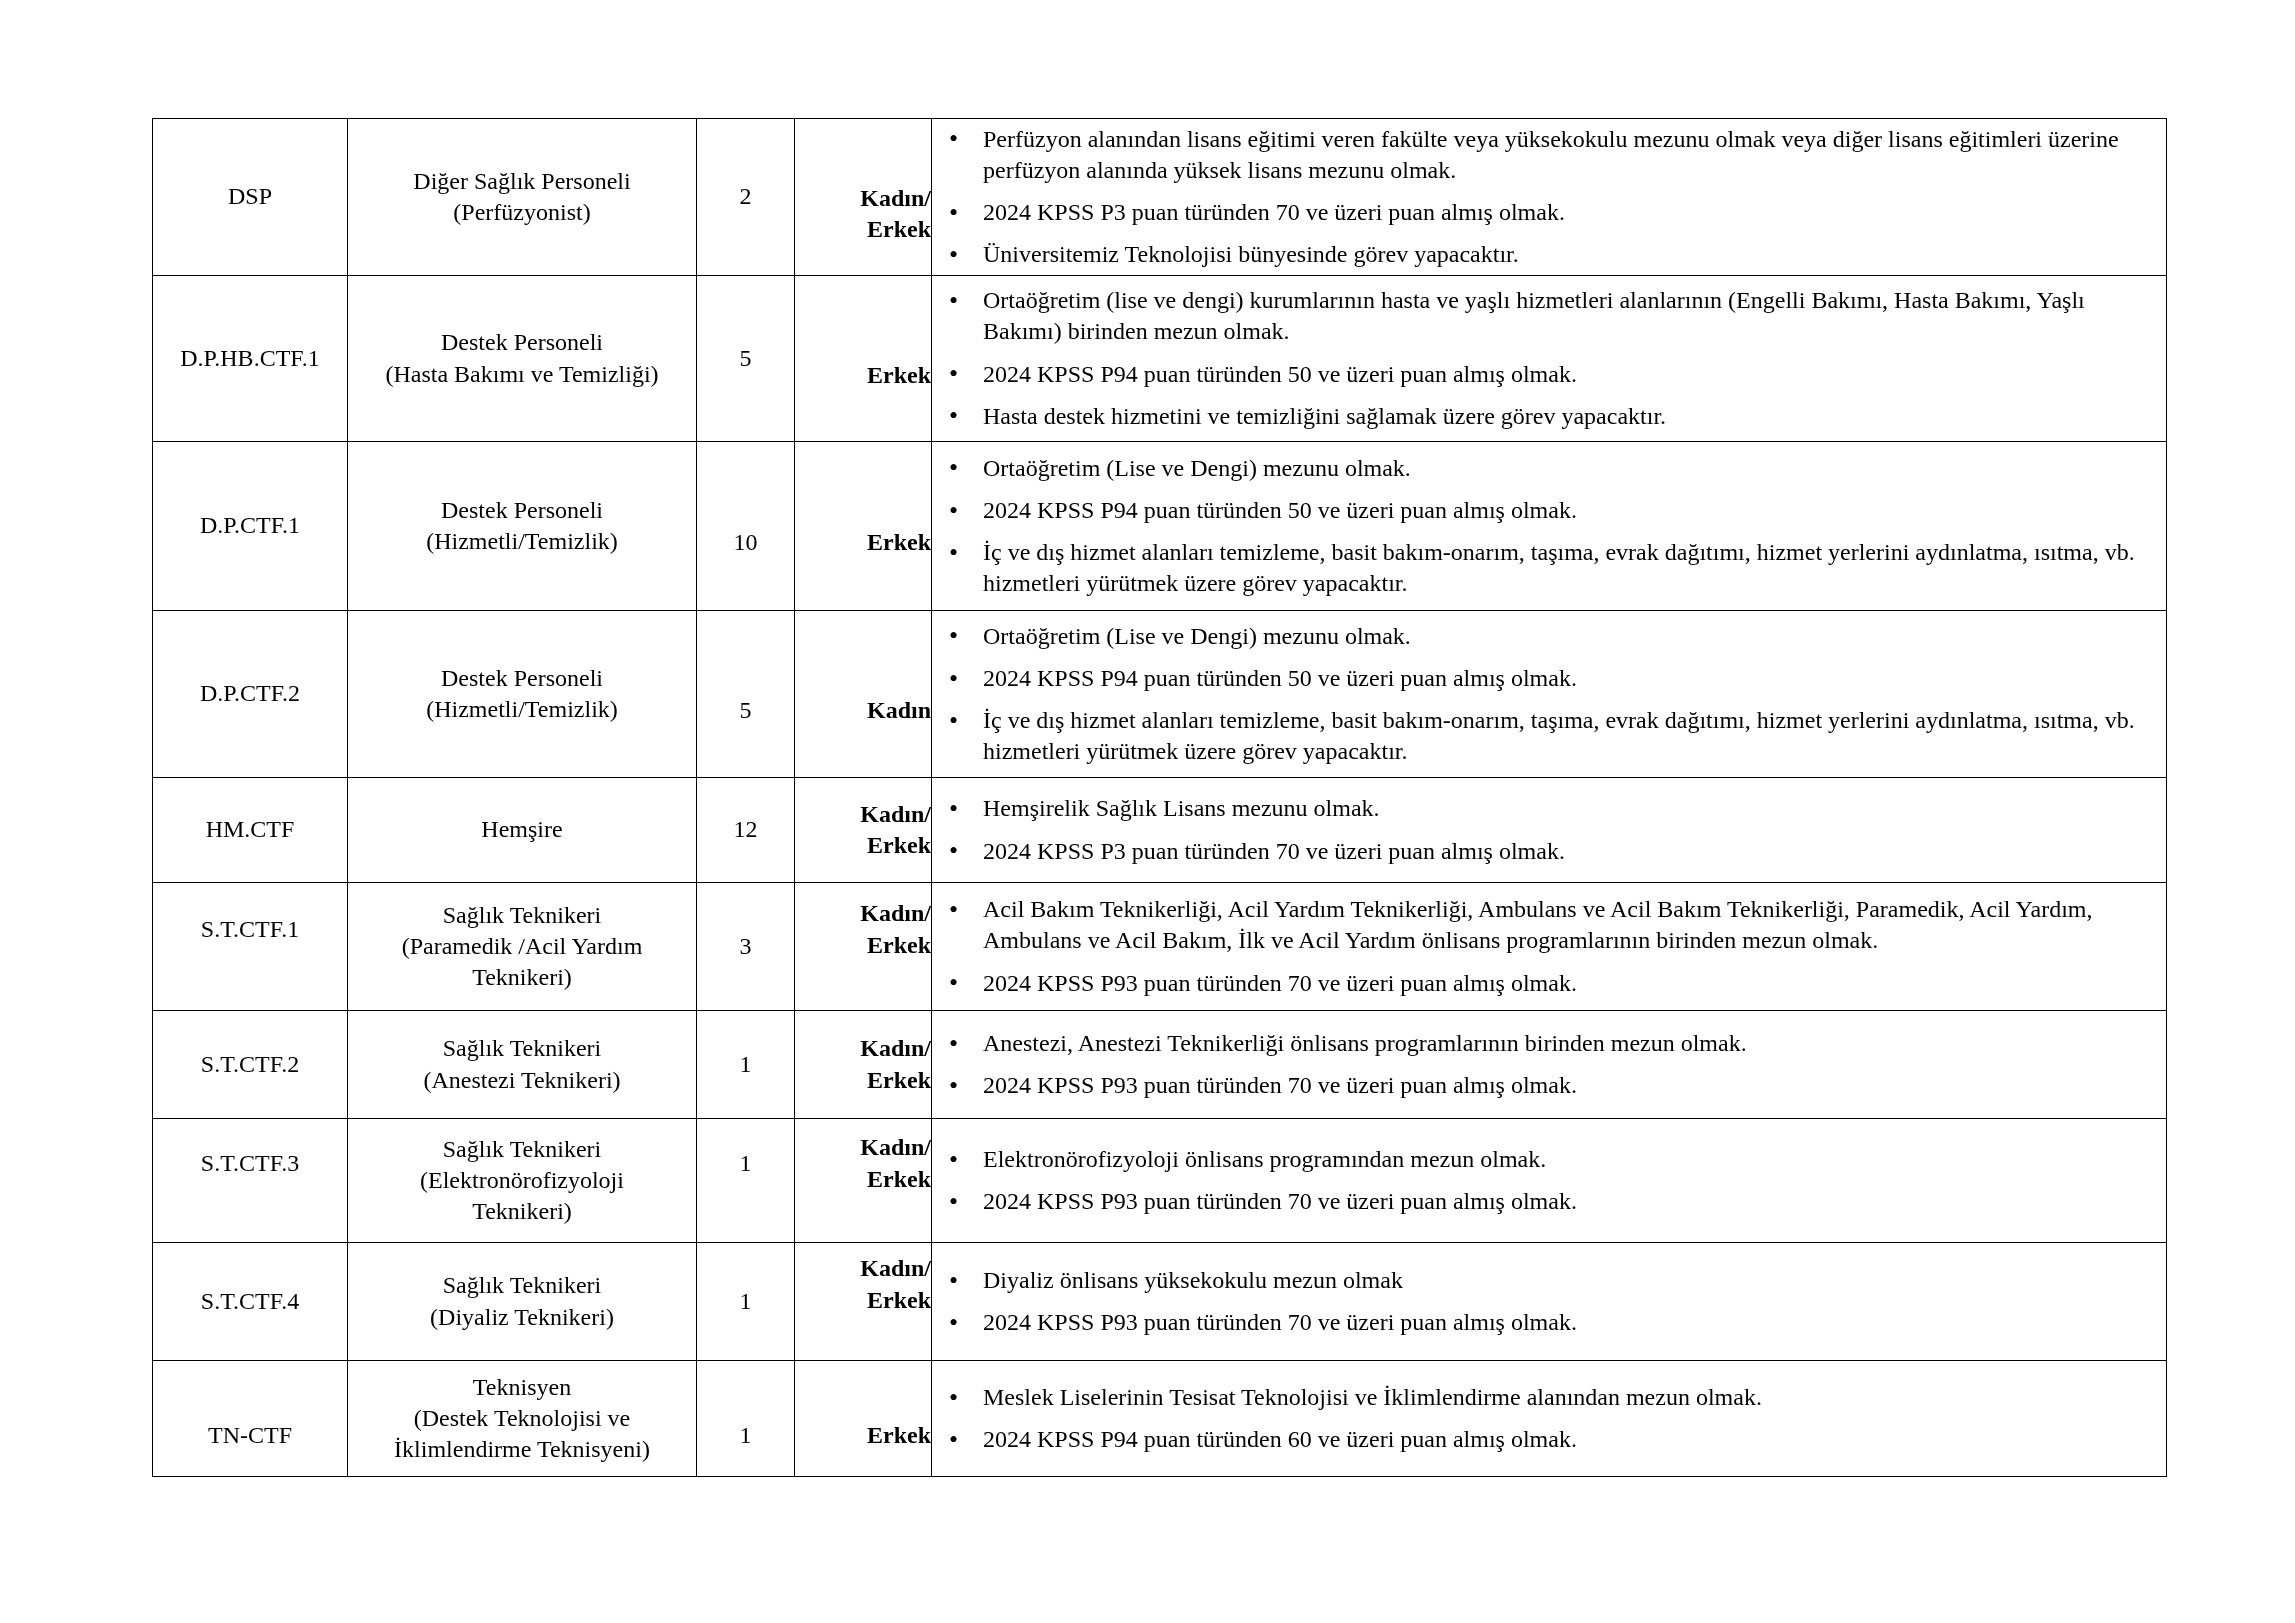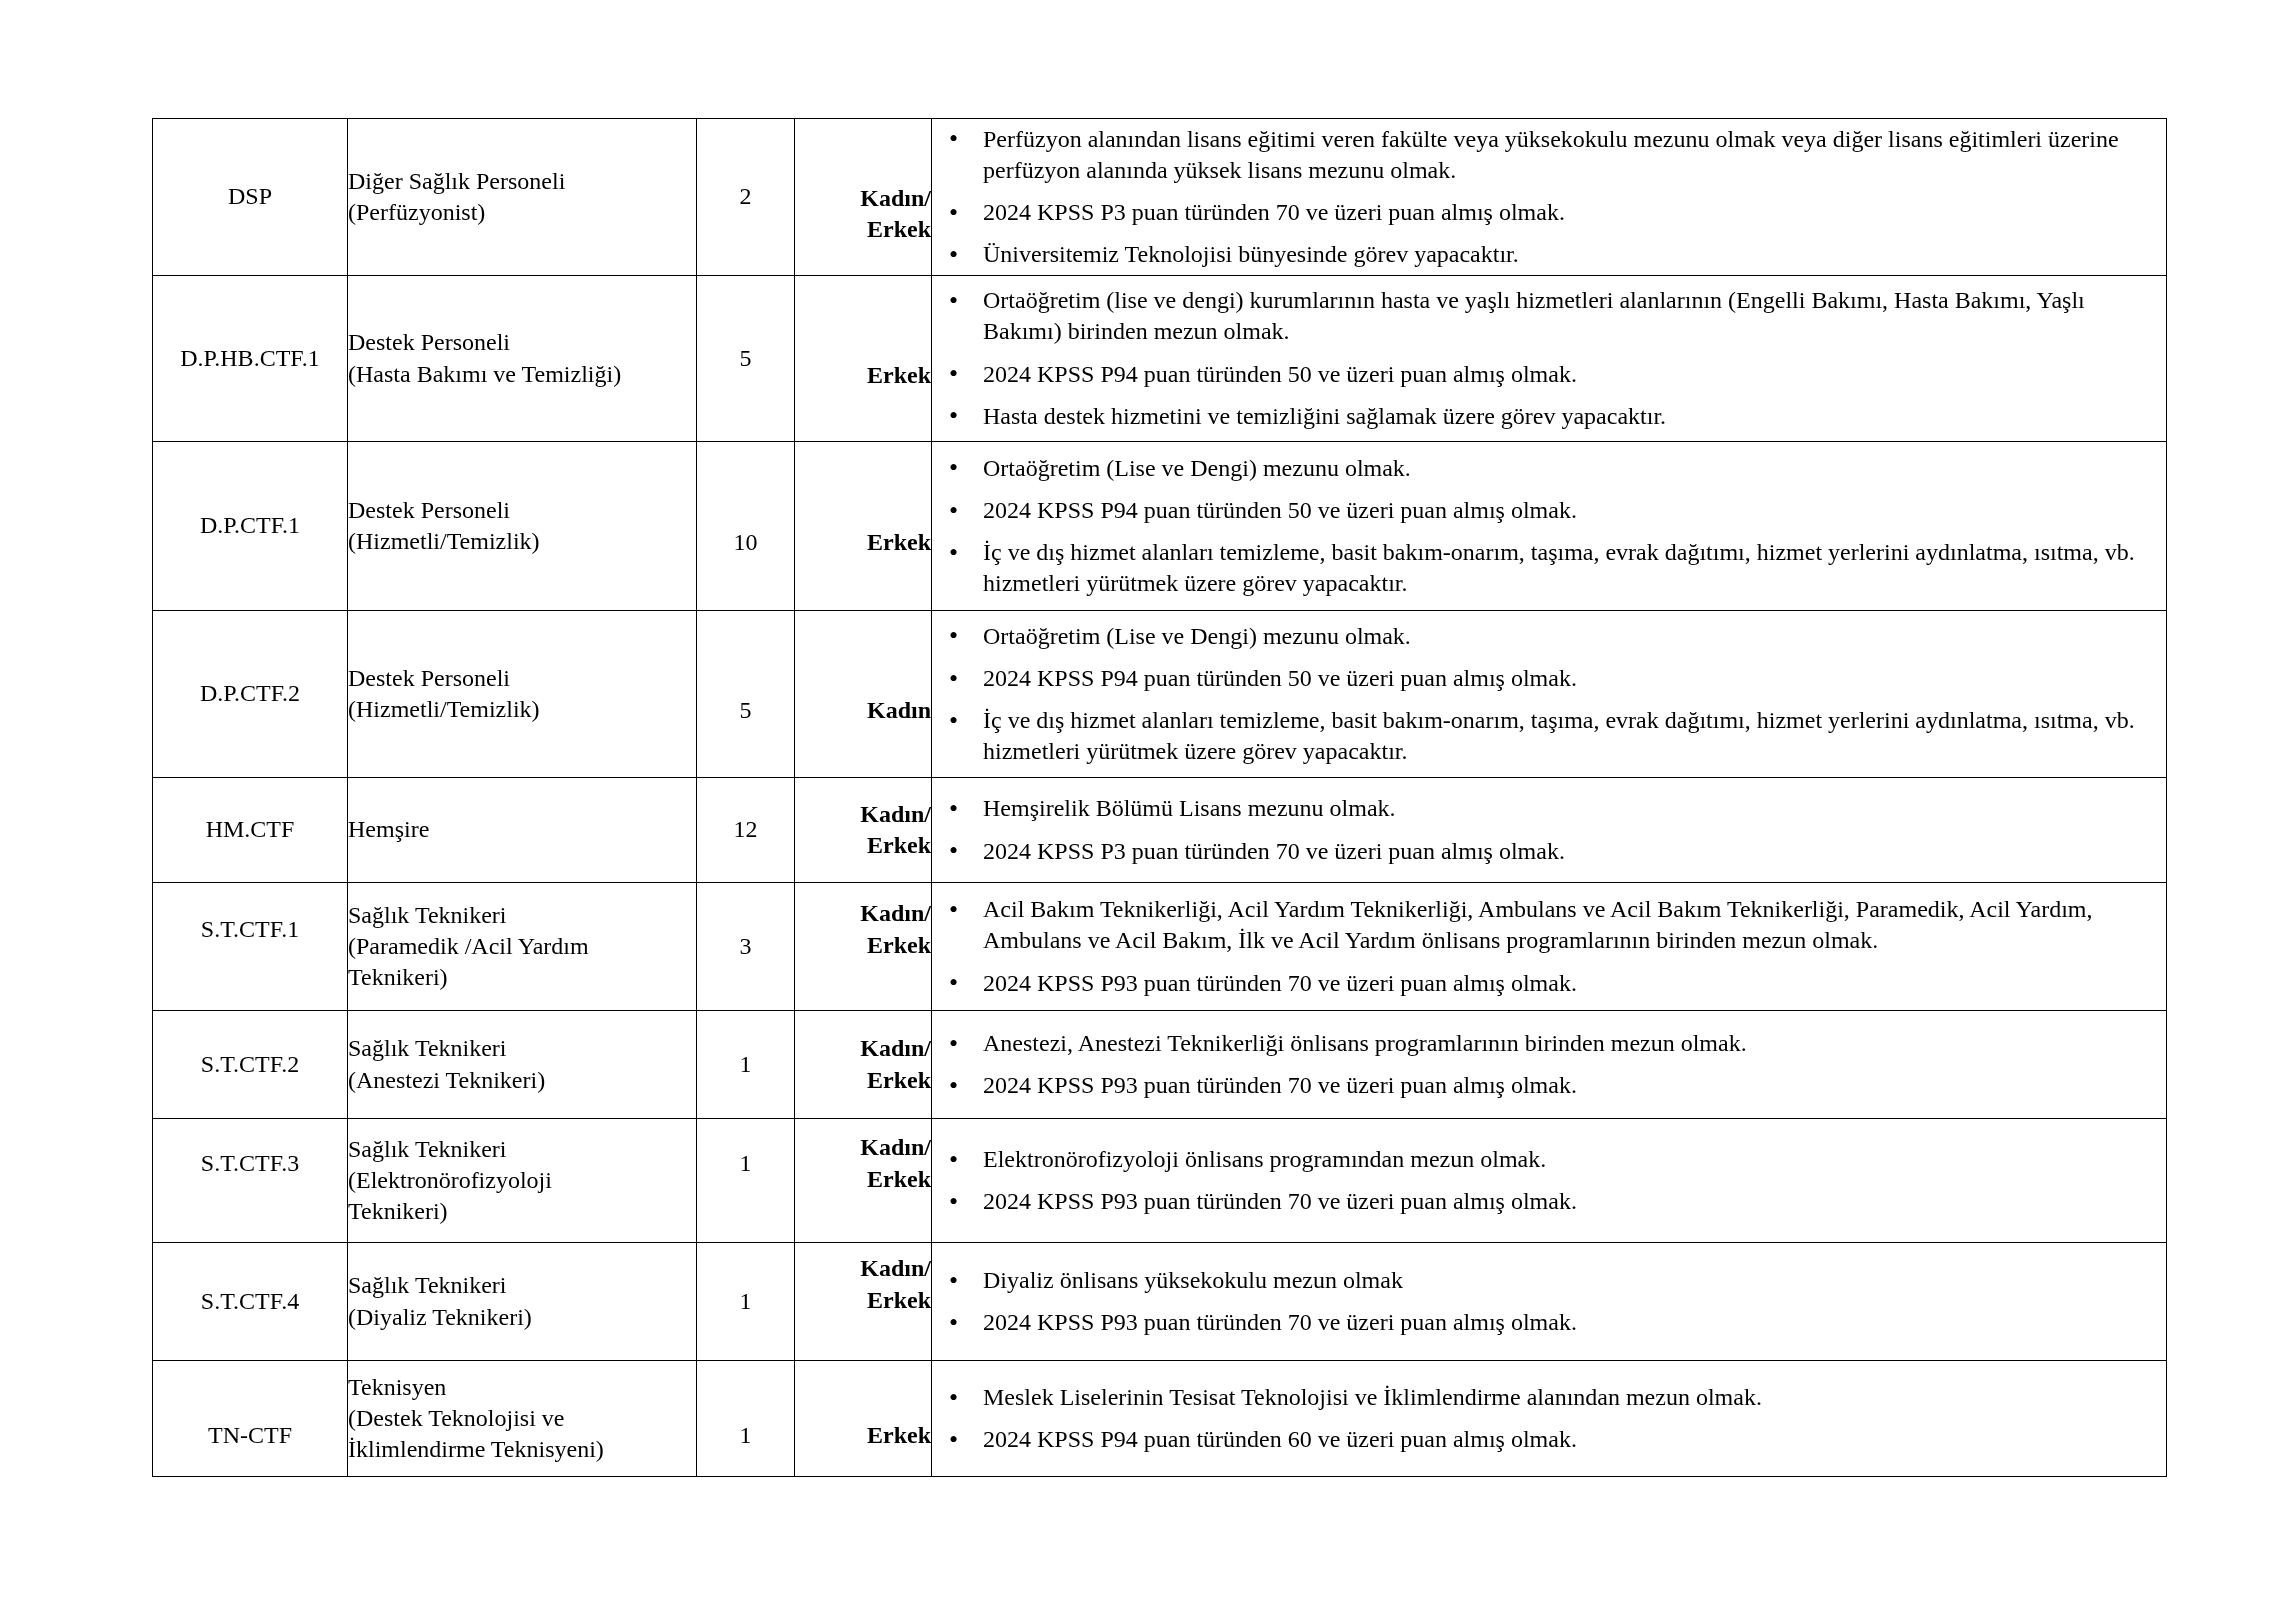--- a/index.html
+++ b/index.html
@@ -37,20 +37,21 @@
   col.c-title  { width: 349px; }
   col.c-count  { width: 98px; }
   col.c-gender { width: 137px; }
   col.c-desc   { width: 1235px; }
 
   td.code {
     text-align: center;
     padding: 3.9px 5.2px;
   }
   td.title {
+    text-align: center;
     padding: 3.9px 9.2px;
   }
   td.count {
     text-align: center;
     padding: 3.9px 2.6px;
   }
   td.gender {
     text-align: right;
     padding: 3.9px 2.6px;
     font-weight: bold;
@@ -209,21 +210,21 @@
           <span>12</span>
         </td>
         <td class="gender">
           <div>
             <div>Kadın/</div>
             <div>Erkek</div>
           </div>
         </td>
         <td class="desc">
           <ul class="req">
-            <li><span class="bullet">•</span><span>Hemşirelik Bölümü Lisans mezunu olmak.</span></li>
+            <li><span class="bullet">•</span><span>Hemşirelik Sağlık Lisans mezunu olmak.</span></li>
             <li><span class="bullet">•</span><span>2024 KPSS P3 puan türünden 70 ve üzeri puan almış olmak.</span></li>
           </ul>
         </td>
       </tr>
 
       <tr style="height:128px;margin-top:8px;">
         <td class="code">
           <span class="vshift-up">S.T.CTF.1</span>
         </td>
         <td class="title">

